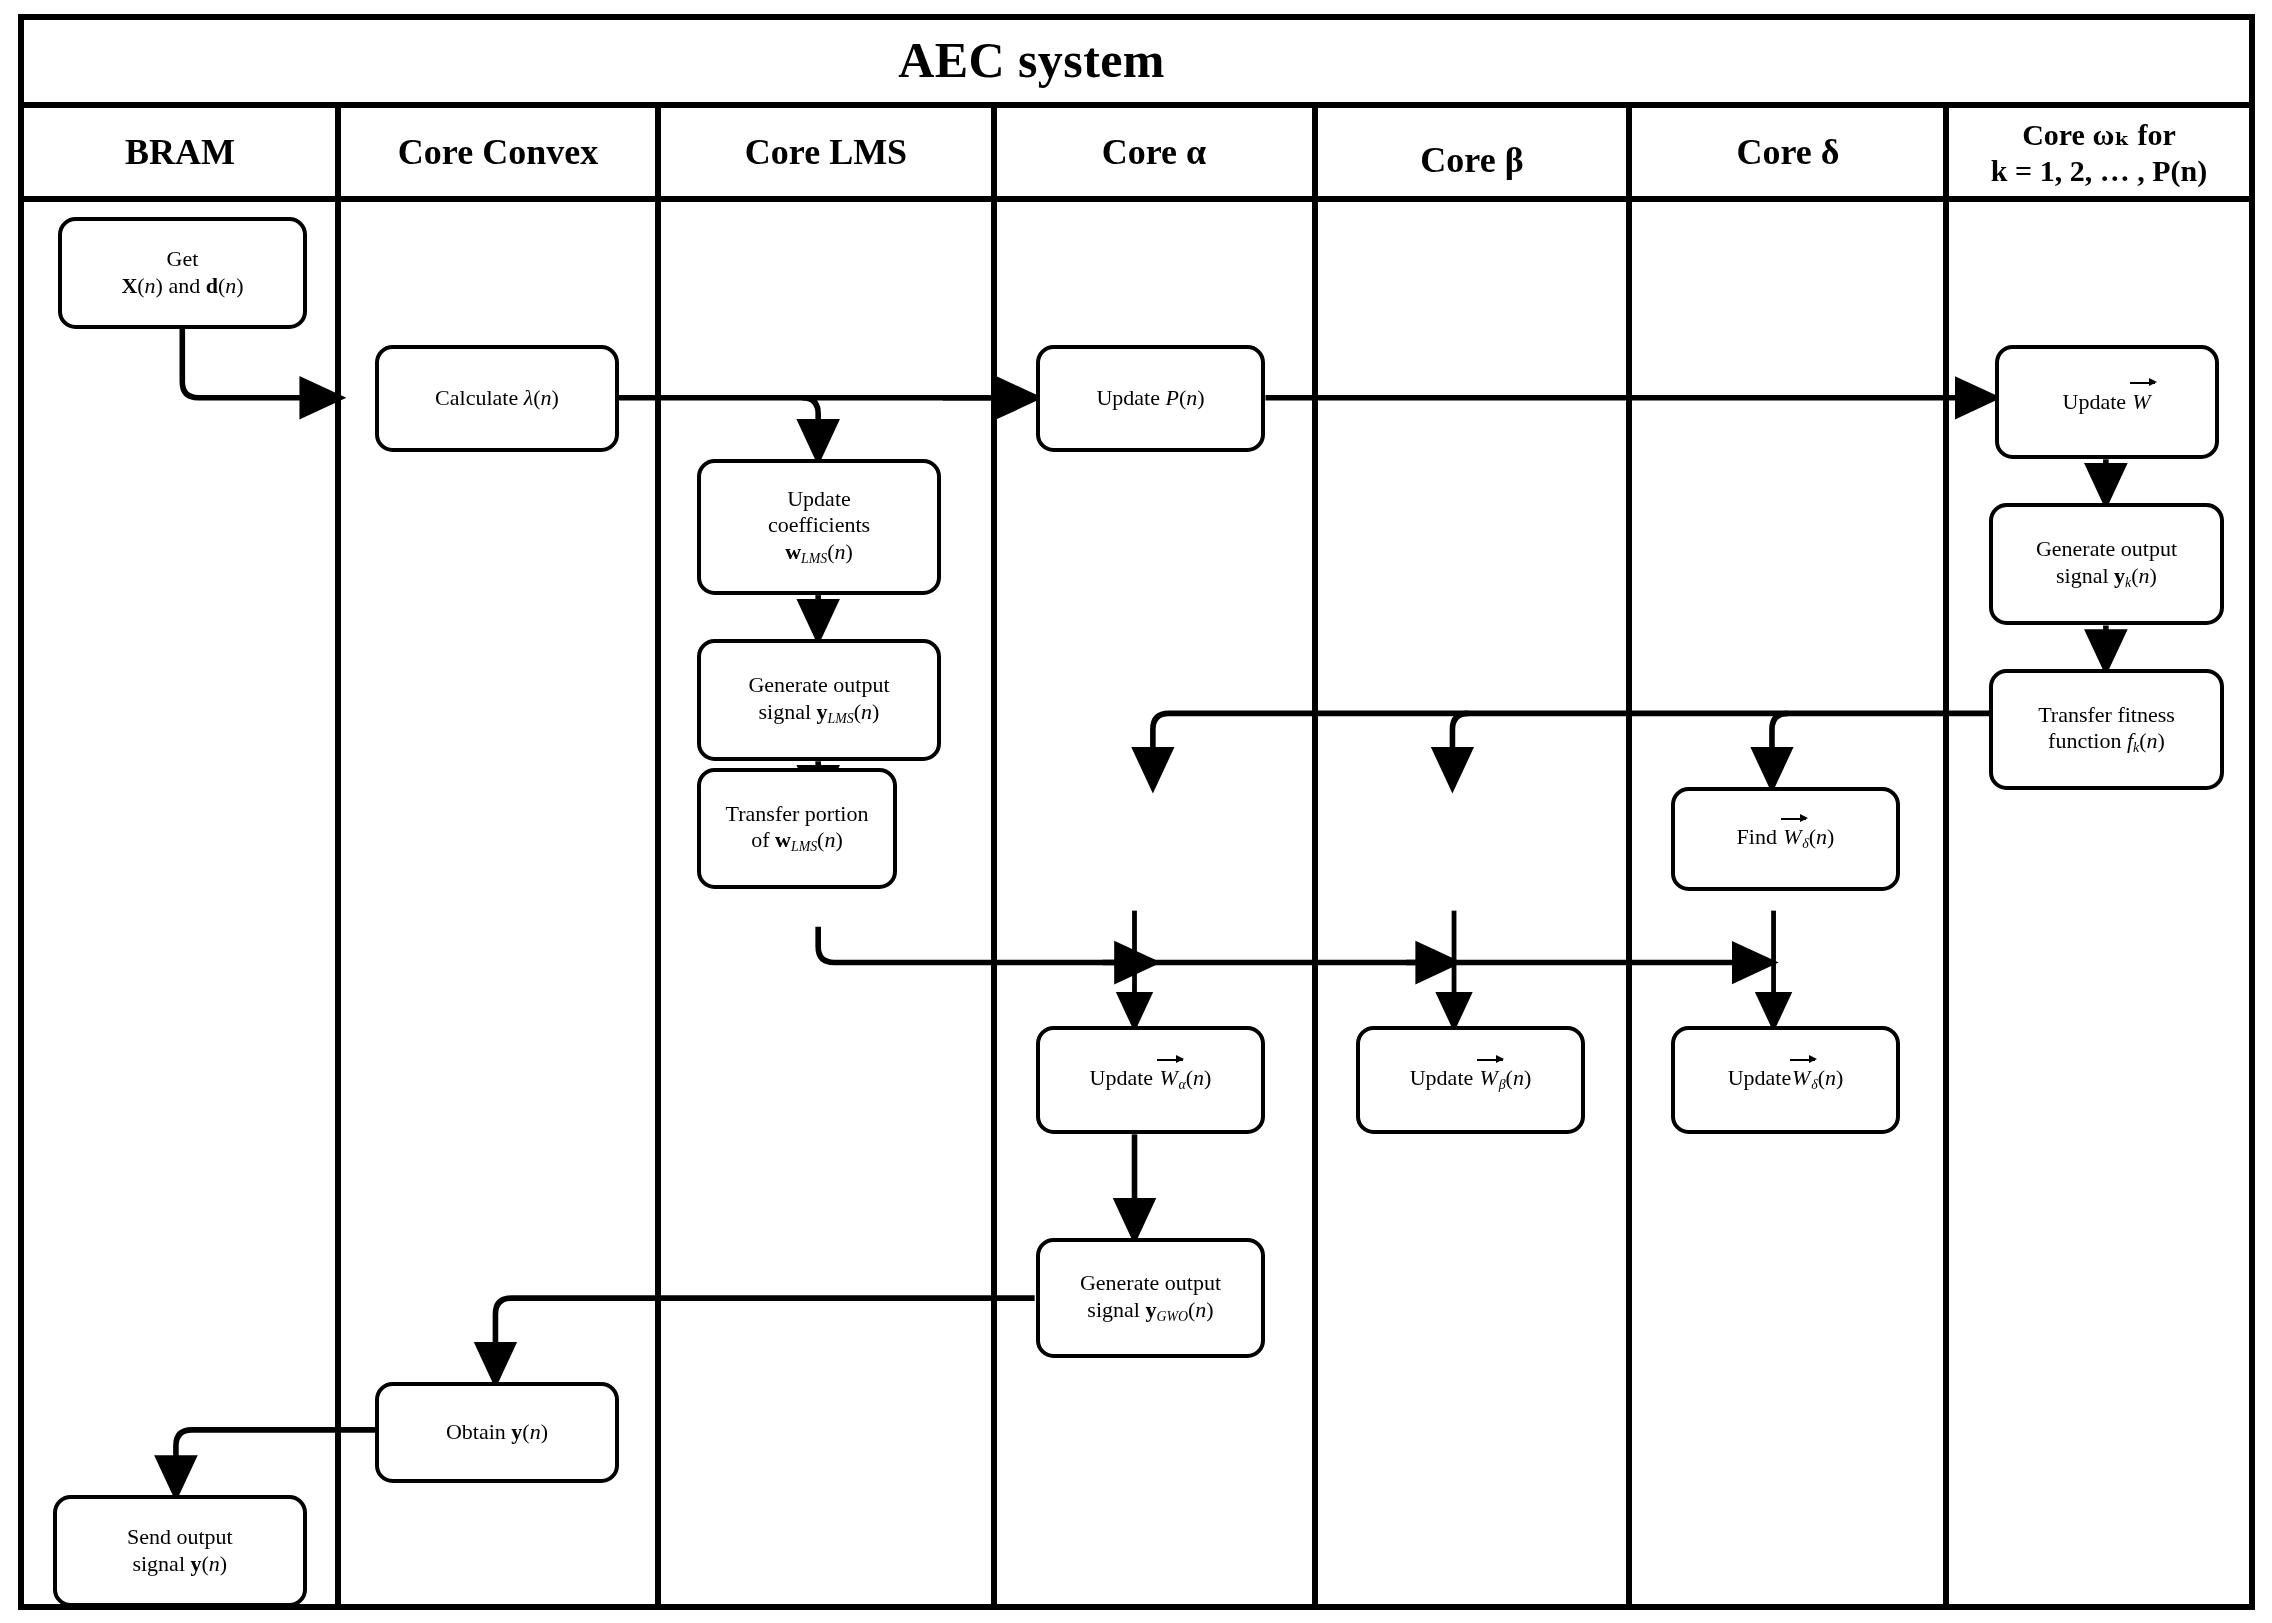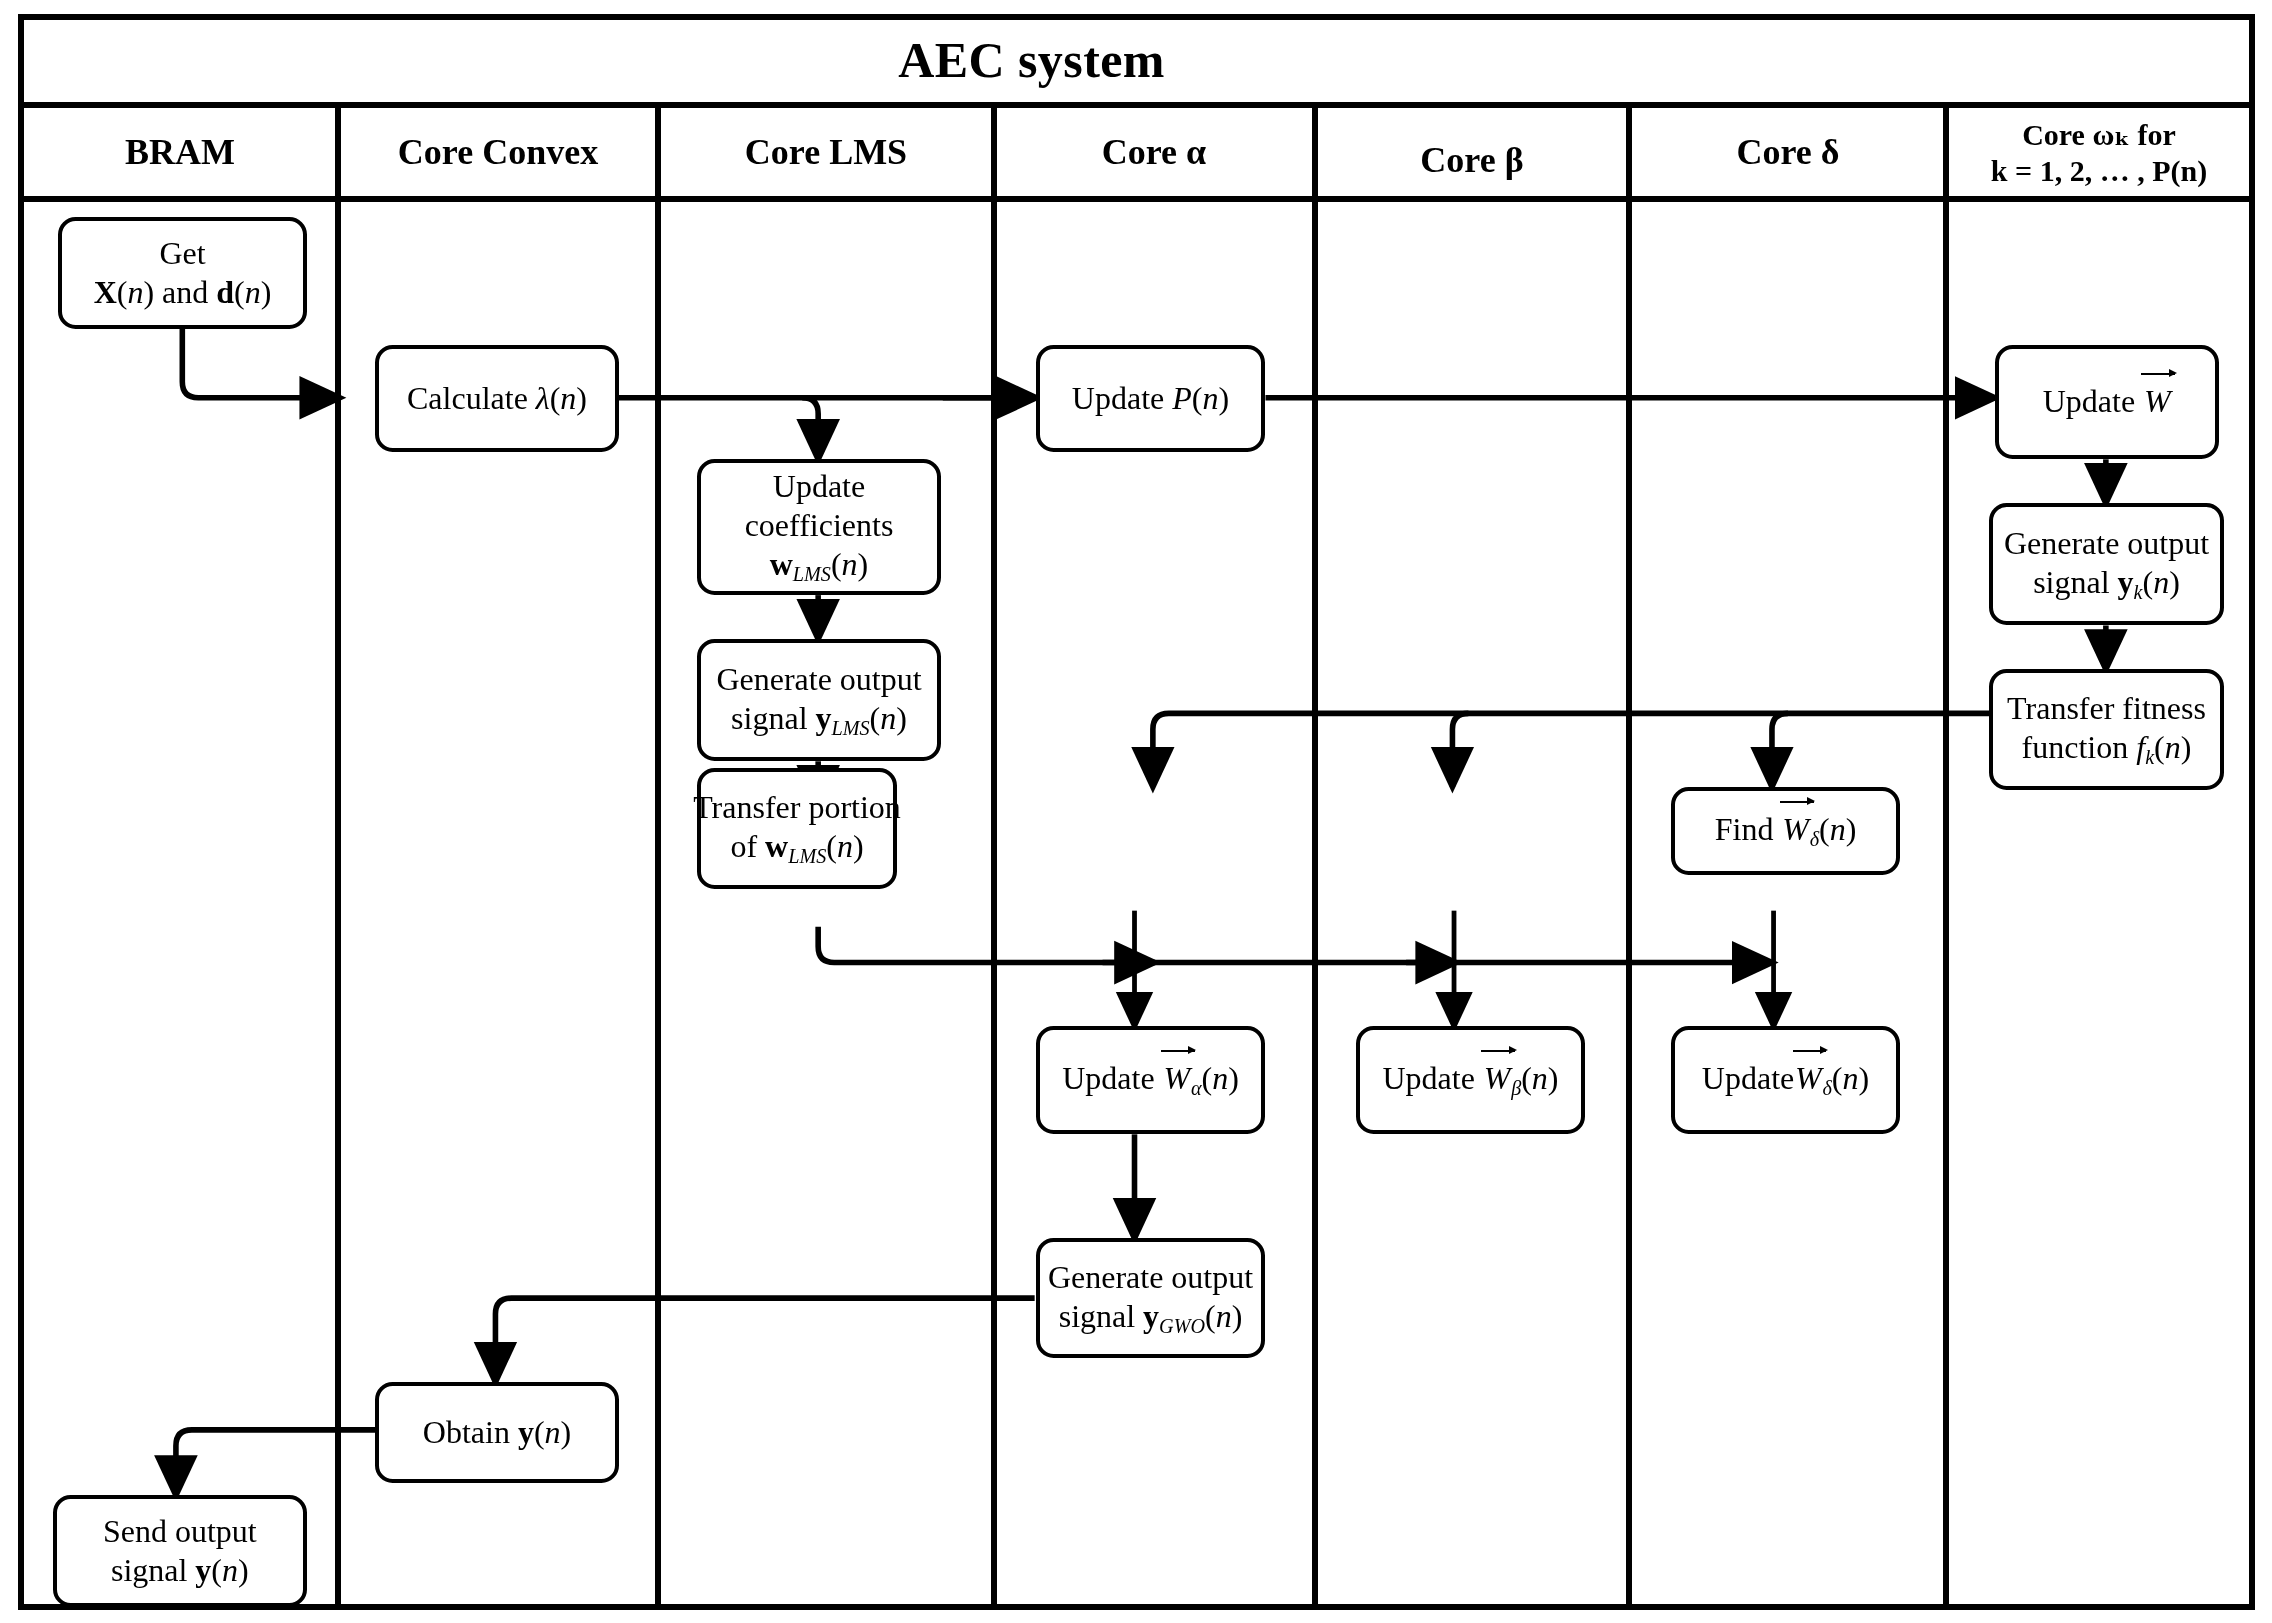--- a/index.html
+++ b/index.html
@@ -16,21 +16,21 @@
   .title-text{font-weight:bold;font-size:50px;letter-spacing:0.4px;color:#000;}
 
   
   .col-head{position:absolute;display:flex;align-items:center;justify-content:center;text-align:center;}
   .col-head .ch{font-weight:bold;font-size:36px;color:#000;line-height:1.18;}
   .col-head .ch.small{font-size:30px;}
 
   
   .node{position:absolute;box-sizing:border-box;border:4px solid #000;border-radius:17.6px;
         background:#fff;display:flex;align-items:center;justify-content:center;text-align:center;
-        font-size:32px;line-height:1.22;color:#000;padding:3.2px 6.4px;z-index:6;}
+        font-size:22px;line-height:1.22;color:#000;padding:3.2px 6.4px;z-index:6;}
   .node .ml{white-space:nowrap;}
 
   
   .bf{font-weight:bold;}
   .it{font-style:italic;}
   .sub{font-size:.63em;font-style:italic;vertical-align:-0.30em;}
   .vecw{position:relative;display:inline-block;font-style:italic;font-weight:normal;padding:0 0.8px;}
   .vecw::after{content:"";position:absolute;left:-1.6px;right:-4px;top:-0.30em;height:0;
     border-top:2.4px solid #000;}
   .vecw::before{content:"";position:absolute;right:-5.6px;top:-0.30em;width:0;height:0;
@@ -201,21 +201,21 @@
       <div class="ml">Generate output</div>
       <div class="ml">signal <span class="bf">y</span><span class="sub">GWO</span>(<span class="it">n</span>)</div>
     </div>
   </div>
 
 
   <div class="node" style="left:1356px;top:1026px;width:229px;height:108px;">
     <div class="ml">Update&nbsp;<span class="vecw">W</span><span class="sub">β</span>(<span class="it">n</span>)</div>
   </div>
 
-  <div class="node" style="left:1671px;top:787px;width:229px;height:88px;">
+  <div class="node" style="left:1671px;top:787px;width:229px;height:104px;">
     <div class="ml">Find&nbsp;<span class="vecw">W</span><span class="sub">δ</span>(<span class="it">n</span>)</div>
   </div>
 
   <div class="node" style="left:1671px;top:1026px;width:229px;height:108px;">
     <div class="ml">Update<span class="vecw">W</span><span class="sub">δ</span>(<span class="it">n</span>)</div>
   </div>
 
   <div class="node" style="left:1995px;top:345px;width:224px;height:114px;">
     <div class="ml">Update&nbsp;<span class="vecw">W</span></div>
   </div>

